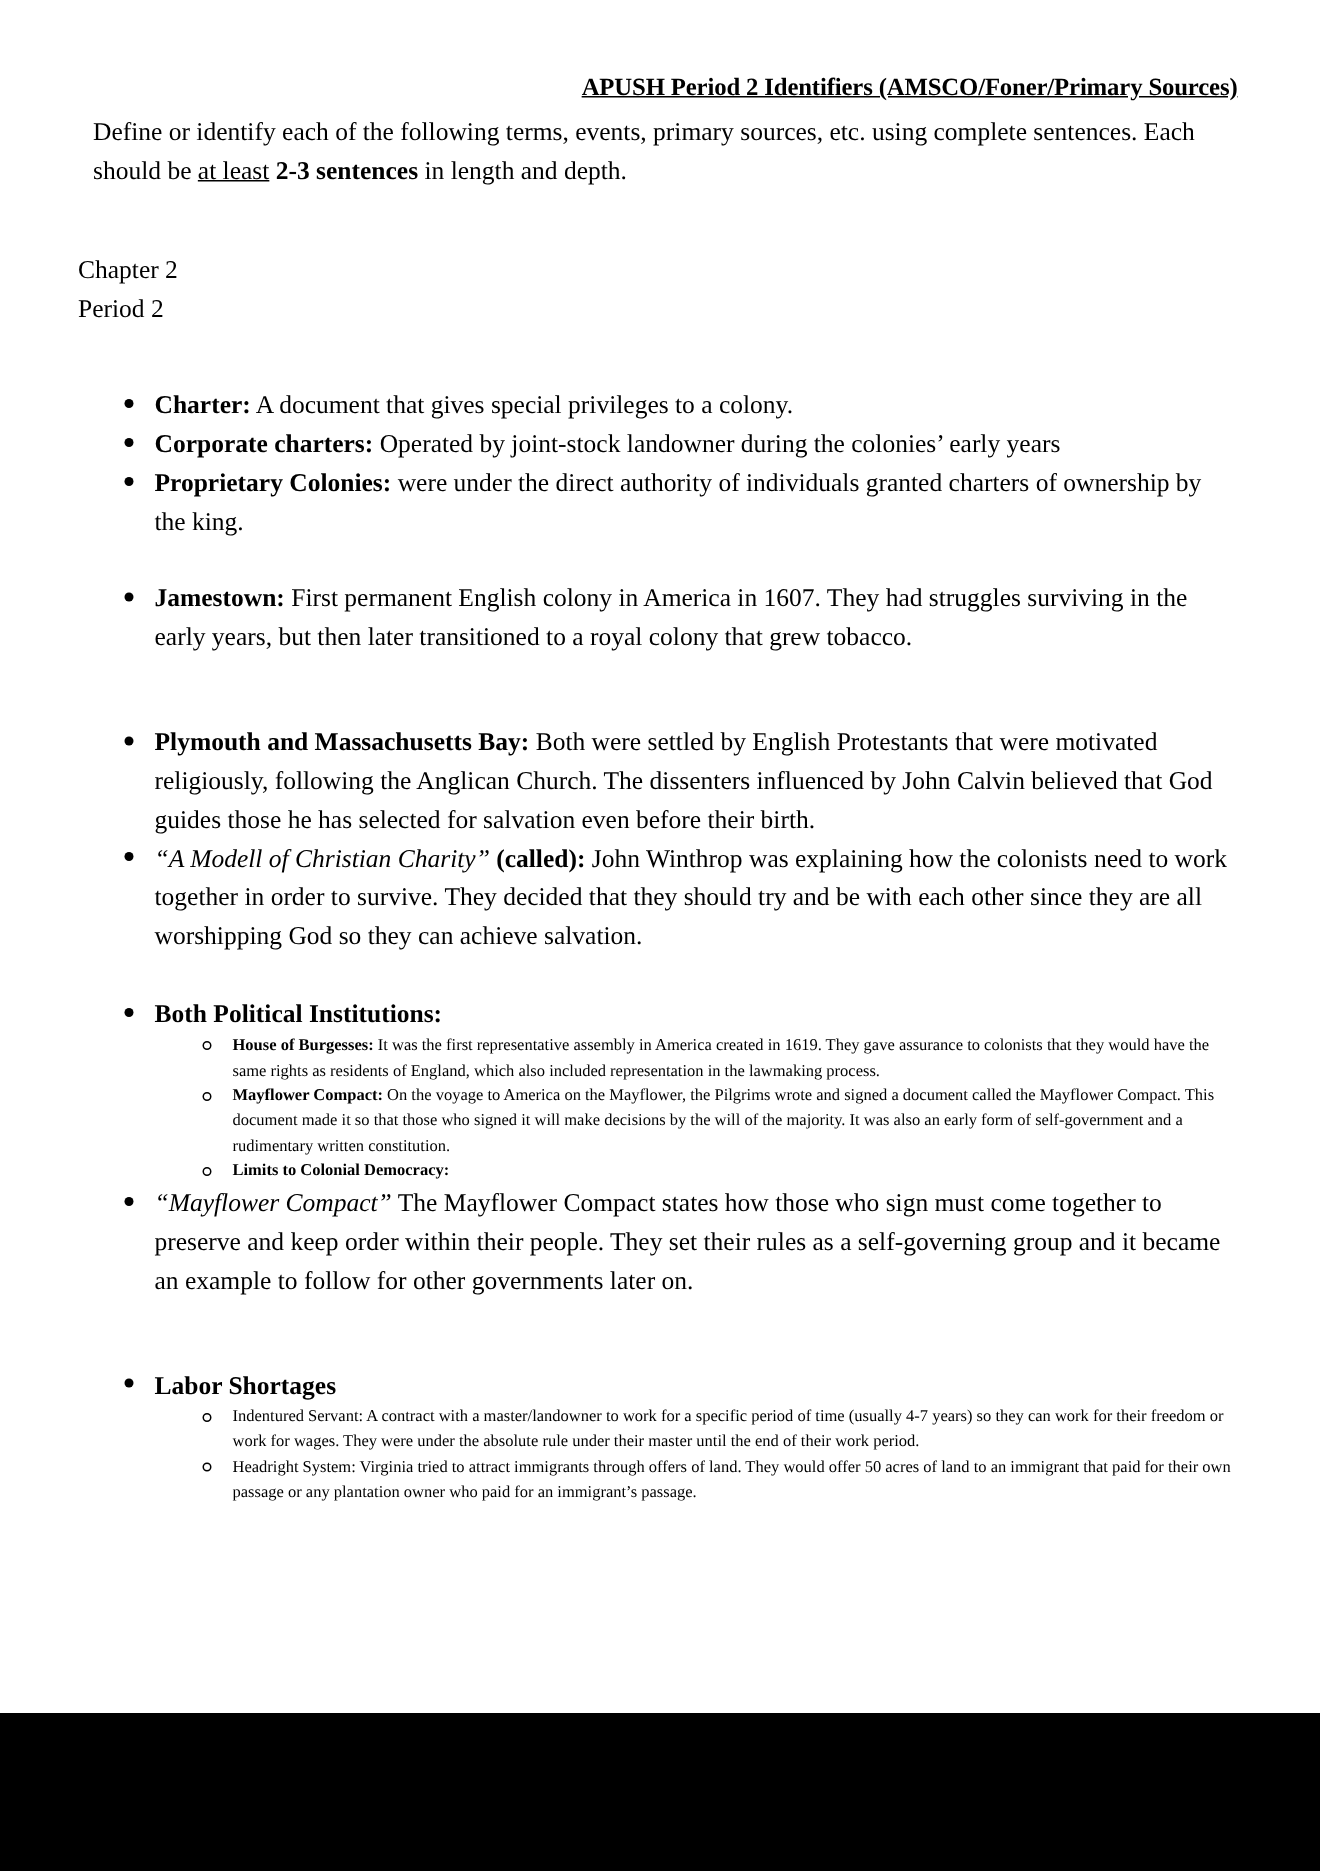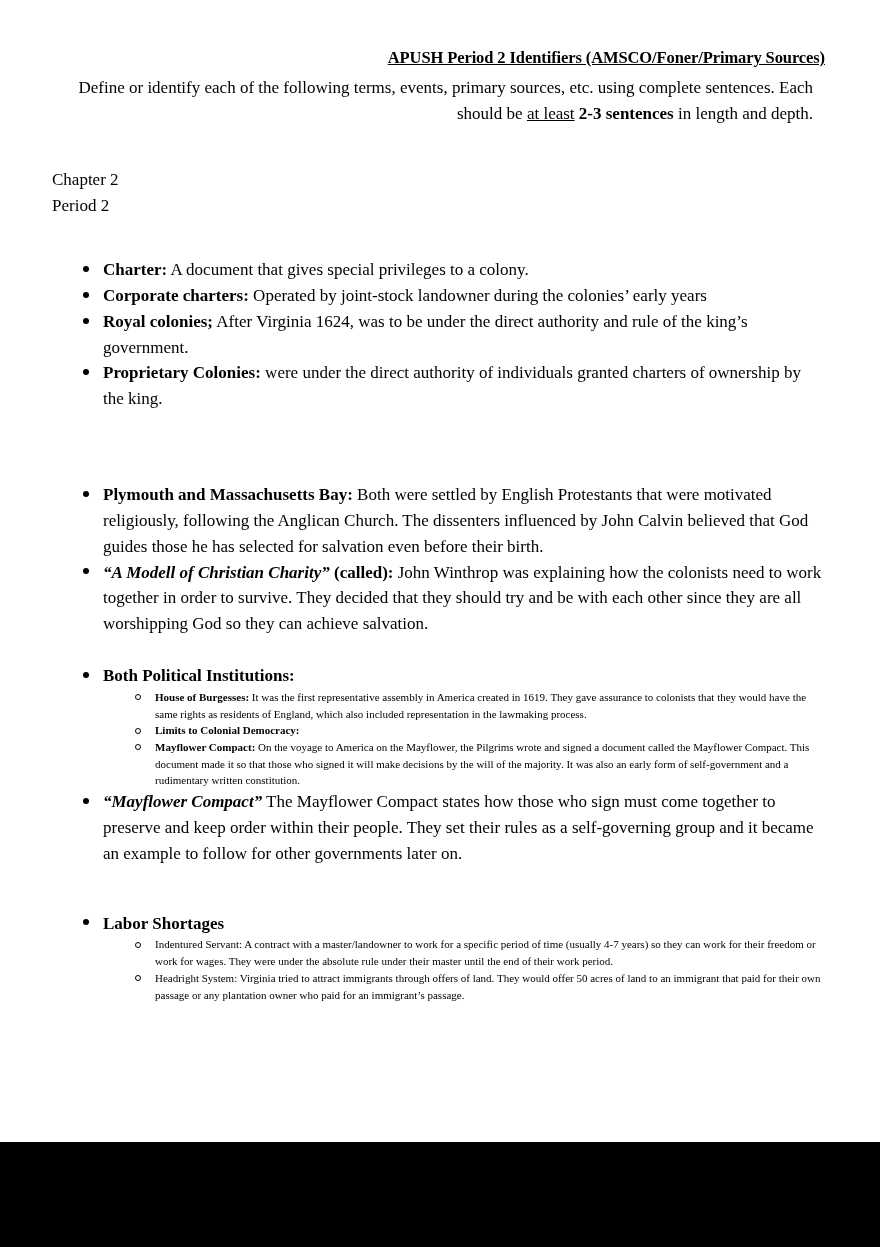--- a/index.html
+++ b/index.html
@@ -32,29 +32,29 @@
   .doc-title {
     text-align: right;
     font-weight: bold;
     font-size: 16.5px;
     line-height: 1.5;
     text-decoration: underline;
     margin: 0;
     letter-spacing: -0.1px;
   }
   .doc-subtitle {
-    text-align: right;
+    text-align: left;
     font-size: 17px;
     line-height: 1.52;
     margin: 4px 0 0 0;
     padding: 0 12px;
   }
   .u { text-decoration: underline; }
   .b { font-weight: bold; }
-  .bi { font-weight: bold; font-style: italic; }
+  .bi { font-weight: normal; font-style: italic; }
 
   
   .plain-block {
     margin-top: 41px;
   }
   .plain-line {
     font-size: 17px;
     line-height: 1.52;
     margin: 0;
     padding-left: 2px;
@@ -137,29 +137,31 @@
     <div class="gap-lg"></div>
 
     <ul class="lvl1">
       <li>
         <span class="bullet-dot"></span><span class="b">Charter:</span><span> A document that gives special privileges to a colony.</span>
       </li>
       <li>
         <span class="bullet-dot"></span><span class="b">Corporate charters:</span><span> Operated by joint-stock landowner during the colonies’ early years</span>
       </li>
       <li>
-        <span class="bullet-dot"></span><span class="b">Royal colonies;</span><span> After Virginia 1624, was to be under the direct authority and rule of the king’s government.</span>
-      </li>
-      <li>
         <span class="bullet-dot"></span><span class="b">Proprietary Colonies:</span><span> were under the direct authority of individuals granted charters of ownership by the king.</span>
       </li>
     </ul>
 
     <div class="gap-md"></div>
 
+    <ul class="lvl1">
+      <li>
+        <span class="bullet-dot"></span><span class="b">Jamestown:</span><span> First permanent English colony in America in 1607. They had struggles surviving in the early years, but then later transitioned to a royal colony that grew tobacco.</span>
+      </li>
+    </ul>
 
     <div class="gap-xl"></div>
 
     <ul class="lvl1">
       <li>
         <span class="bullet-dot"></span><span class="b">Plymouth and Massachusetts Bay:</span><span> Both were settled by English Protestants that were motivated religiously, following the Anglican Church. The dissenters influenced by John Calvin believed that God guides those he has selected for salvation even before their birth.</span>
       </li>
       <li>
         <span class="bullet-dot"></span><span class="bi">“A Modell of Christian Charity”</span><span class="b"> (called):</span><span> John Winthrop was explaining how the colonists need to work together in order to survive. They decided that they should try and be with each other since they are all worshipping God so they can achieve salvation.</span>
       </li>
@@ -168,24 +170,24 @@
     <div class="gap-md"></div>
 
     <ul class="lvl1">
       <li>
         <span class="bullet-dot"></span><span class="b">Both Political Institutions:</span><span></span>
         <ul class="lvl2">
           <li>
             <span class="bullet-circle"></span><span class="b">House of Burgesses:</span><span> It was the first representative assembly in America created in 1619. They gave assurance to colonists that they would have the same rights as residents of England, which also included representation in the lawmaking process.</span>
           </li>
           <li>
+            <span class="bullet-circle"></span><span class="b">Mayflower Compact:</span><span> On the voyage to America on the Mayflower, the Pilgrims wrote and signed a document called the Mayflower Compact. This document made it so that those who signed it will make decisions by the will of the majority. It was also an early form of self-government and a rudimentary written constitution.</span>
+          </li>
+          <li>
             <span class="bullet-circle"></span><span class="b">Limits to Colonial Democracy:</span><span></span>
-          </li>
-          <li>
-            <span class="bullet-circle"></span><span class="b">Mayflower Compact:</span><span> On the voyage to America on the Mayflower, the Pilgrims wrote and signed a document called the Mayflower Compact. This document made it so that those who signed it will make decisions by the will of the majority. It was also an early form of self-government and a rudimentary written constitution.</span>
           </li>
         </ul>
       </li>
       <li>
         <span class="bullet-dot"></span><span class="bi">“Mayflower Compact”</span><span> The Mayflower Compact states how those who sign must come together to preserve and keep order within their people. They set their rules as a self-governing group and it became an example to follow for other governments later on.</span>
       </li>
     </ul>
 
     <div class="gap-xl"></div>
 

